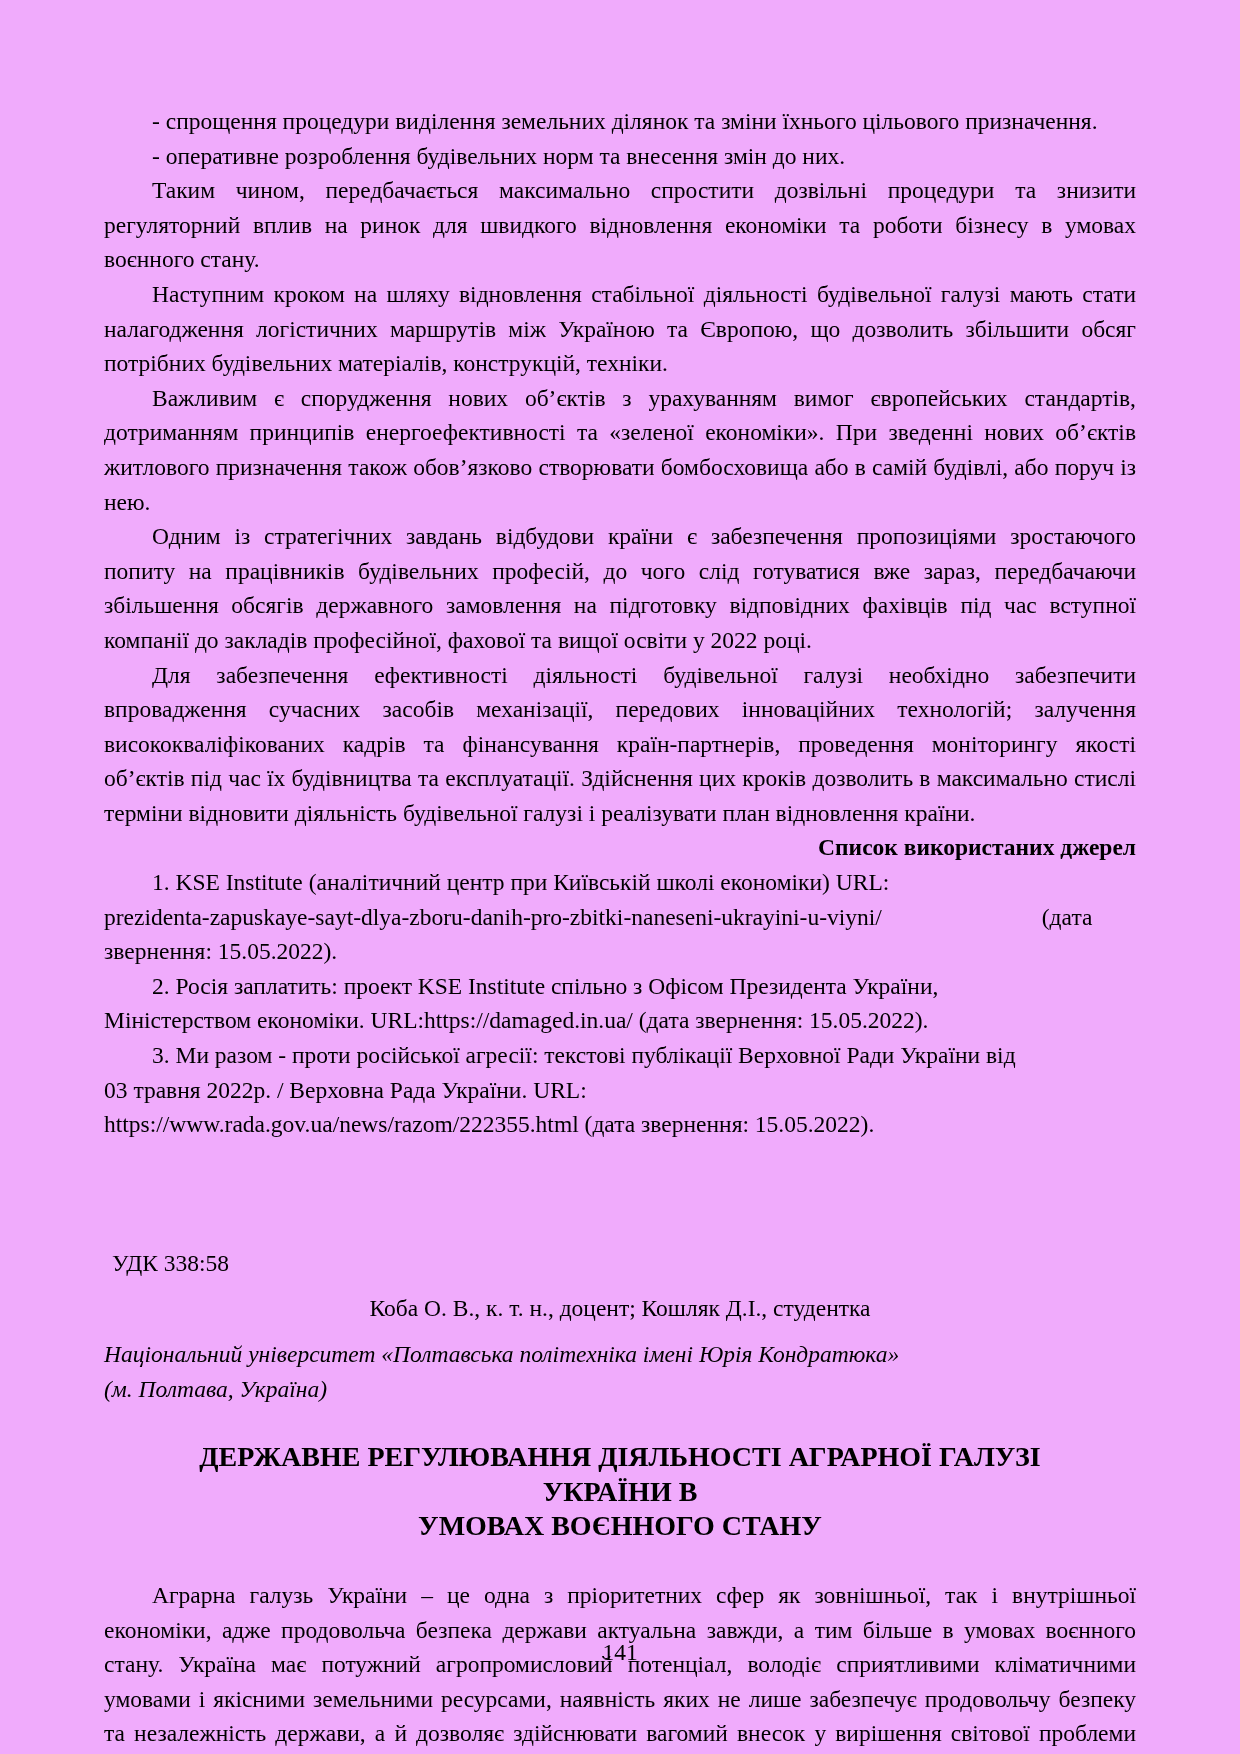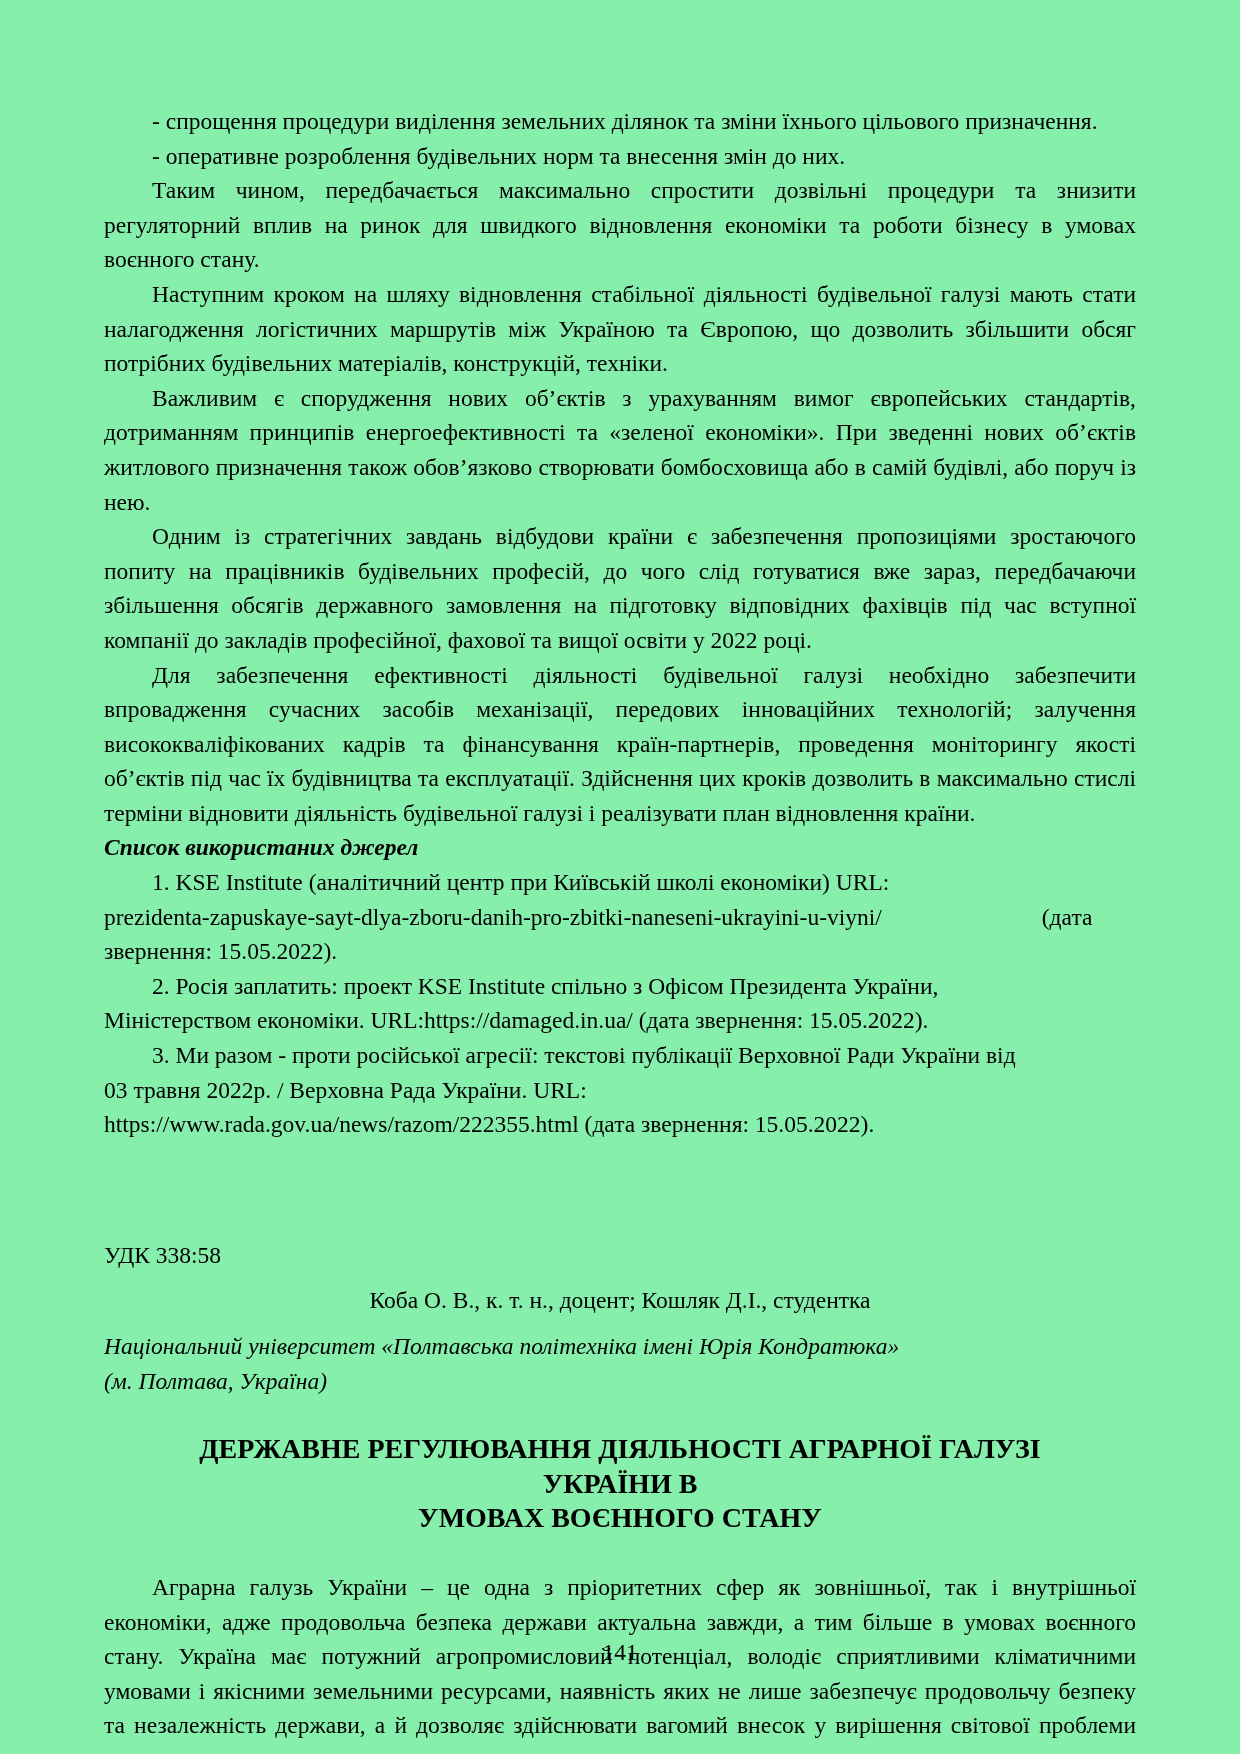--- a/index.html
+++ b/index.html
@@ -6,21 +6,21 @@
   html, body {
     margin: 0;
     padding: 0;
     background: #ffffff;
   }
   .page {
     position: relative;
     width: 1240px;
     height: 1754px;
     margin: 0 auto;
-    background: #86efac;
+    background: #f0abfc;
     box-sizing: border-box;
     padding: 104px 104px 40px 104px;
     font-family: "Liberation Serif", "DejaVu Serif", serif;
     color: #000000;
   }
   .body-text {
     font-size: 23.5px;
     line-height: 34.6px;
     text-align: justify;
     text-justify: inter-word;
@@ -31,44 +31,43 @@
     text-indent: 48px;
   }
   .dash-item {
     text-indent: 48px;
     text-align: justify;
   }
   .refs-heading {
     font-size: 23.5px;
     line-height: 34.6px;
     font-weight: bold;
-    text-align: left;
+    text-align: right;
     margin: 0;
-    font-style: italic;
   }
   .ref-item {
     font-size: 23.5px;
     line-height: 34.6px;
     text-align: justify;
     text-indent: 48px;
     margin: 0;
     word-break: break-word;
     overflow-wrap: break-word;
   }
   .ref-item.nojust {
     text-align: left;
   }
   .gap-block {
     height: 96px;
   }
   .udk {
     font-size: 23.5px;
     line-height: 34.6px;
     text-align: left;
-    margin: 0;
+    margin: 8px;
   }
   .authors {
     font-size: 23.5px;
     line-height: 34.6px;
     text-align: center;
     margin: 11px;
   }
   .affiliation {
     font-size: 23.5px;
     line-height: 34.6px;

